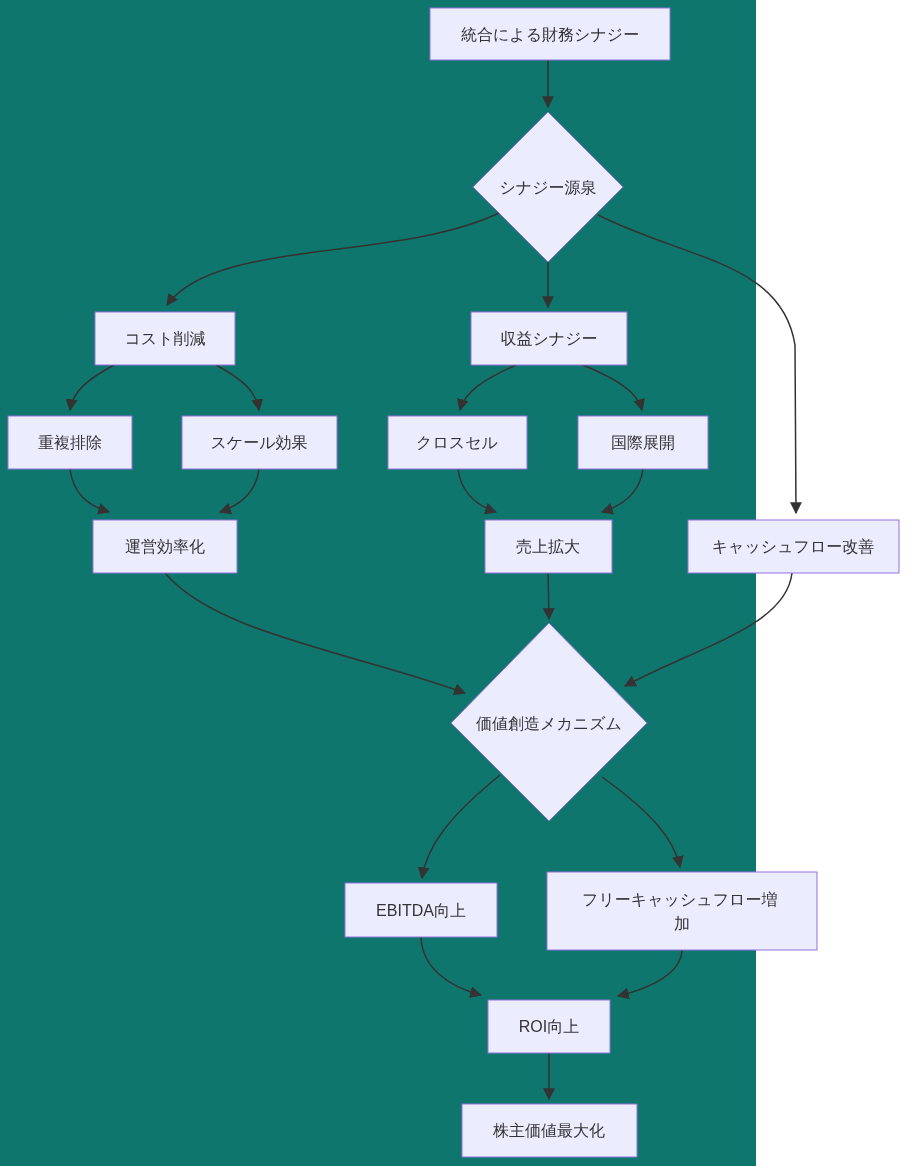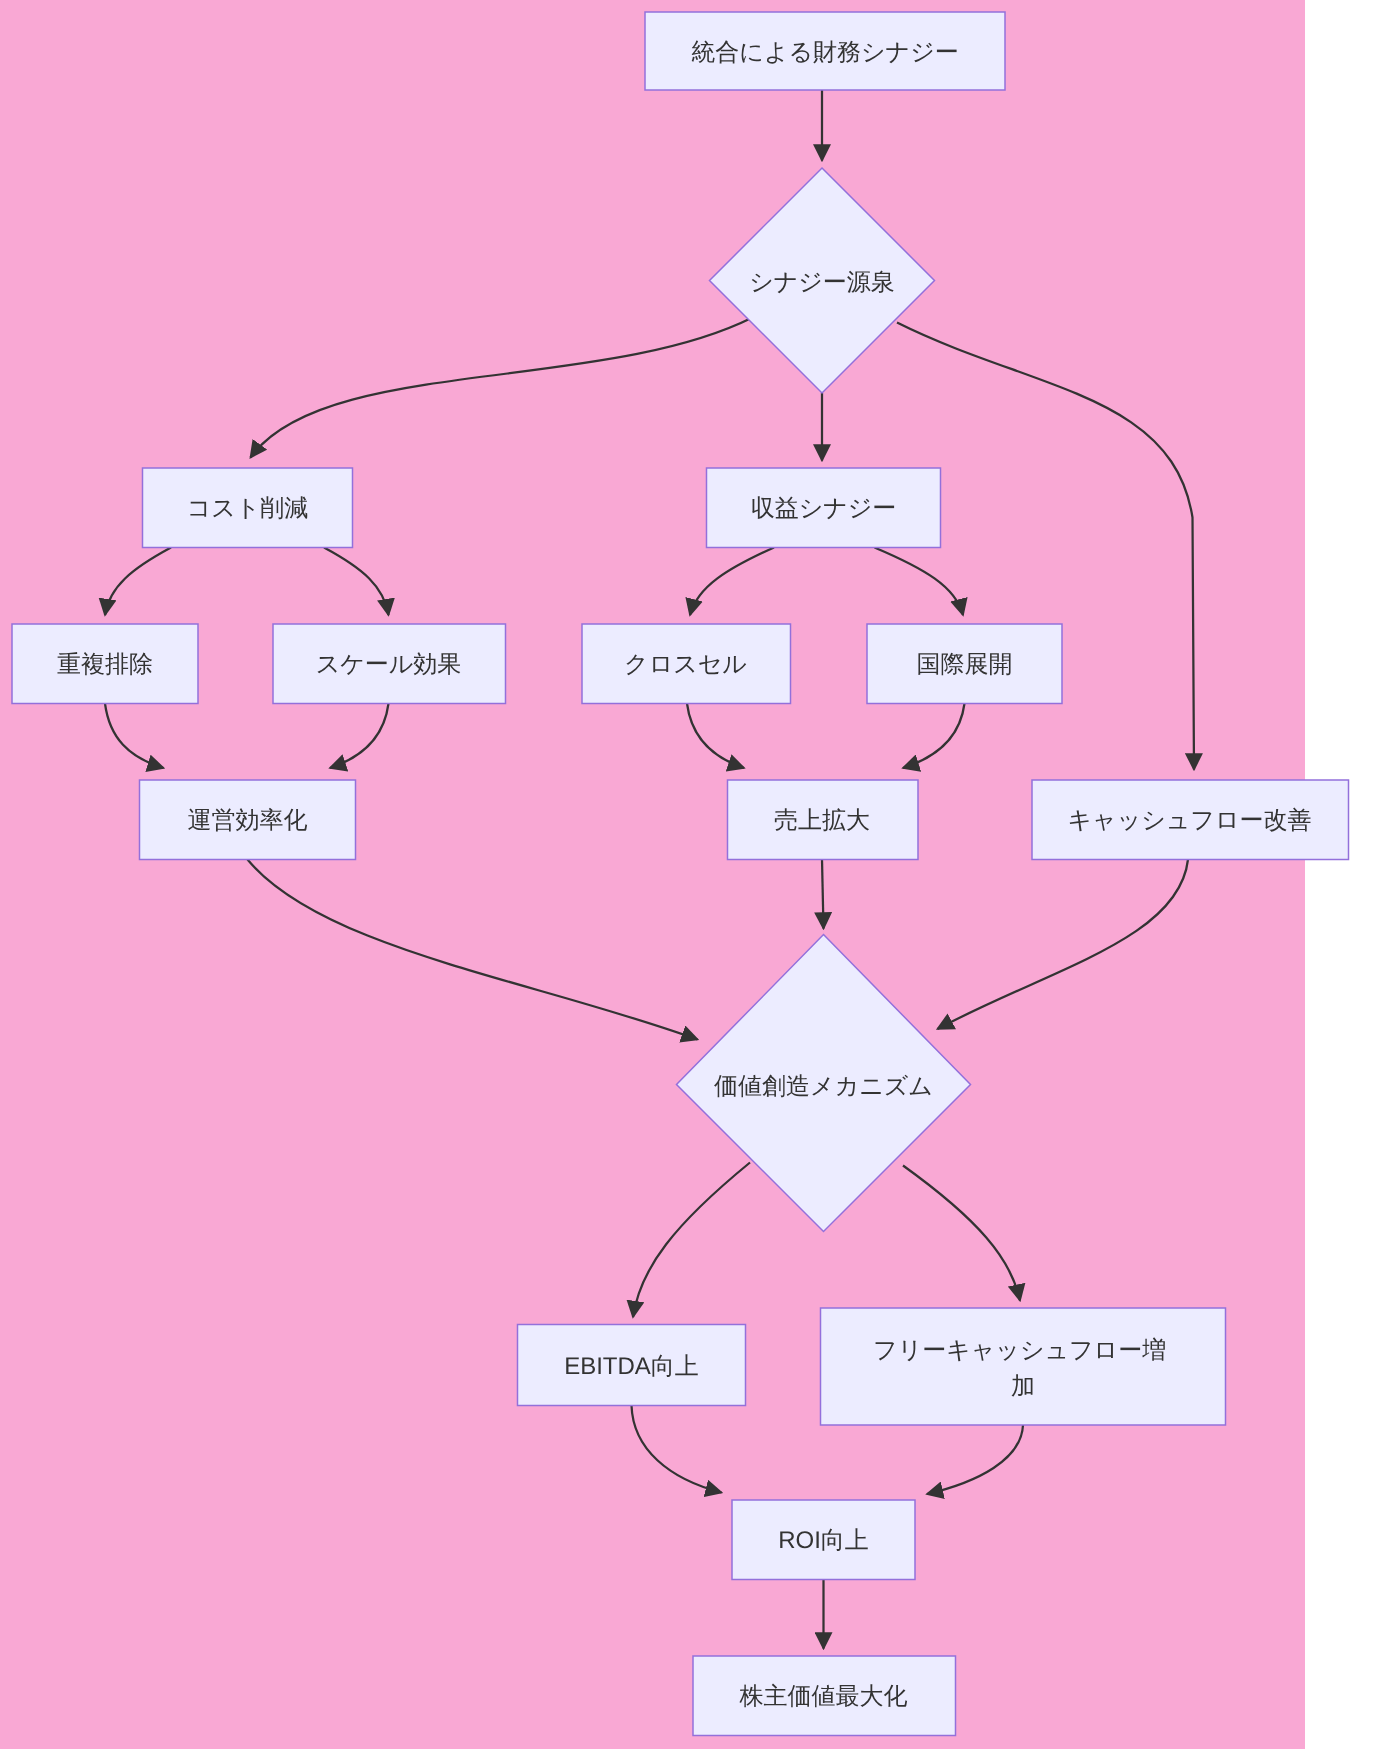--- a/index.html
+++ b/index.html
@@ -1,24 +1,24 @@
 <!DOCTYPE html>
 <html><head>
 <meta charset="utf-8">
 <style>
   html, body {
     margin: 0;
     padding: 0;
     background: #ffffff;
   }
   .canvas-wrap {
-    width: 870px;
+    width: 756px;
     height: 1166px;
     position: relative;
-    background: #f9a8d4;
+    background: #0f766e;
     font-family: "Liberation Sans", "DejaVu Sans", sans-serif;
     text-align: right;
   }
   svg {
     display: block;
   }
   .edge {
     fill: none;
     stroke: #333333;
     stroke-width: 1.5px;

